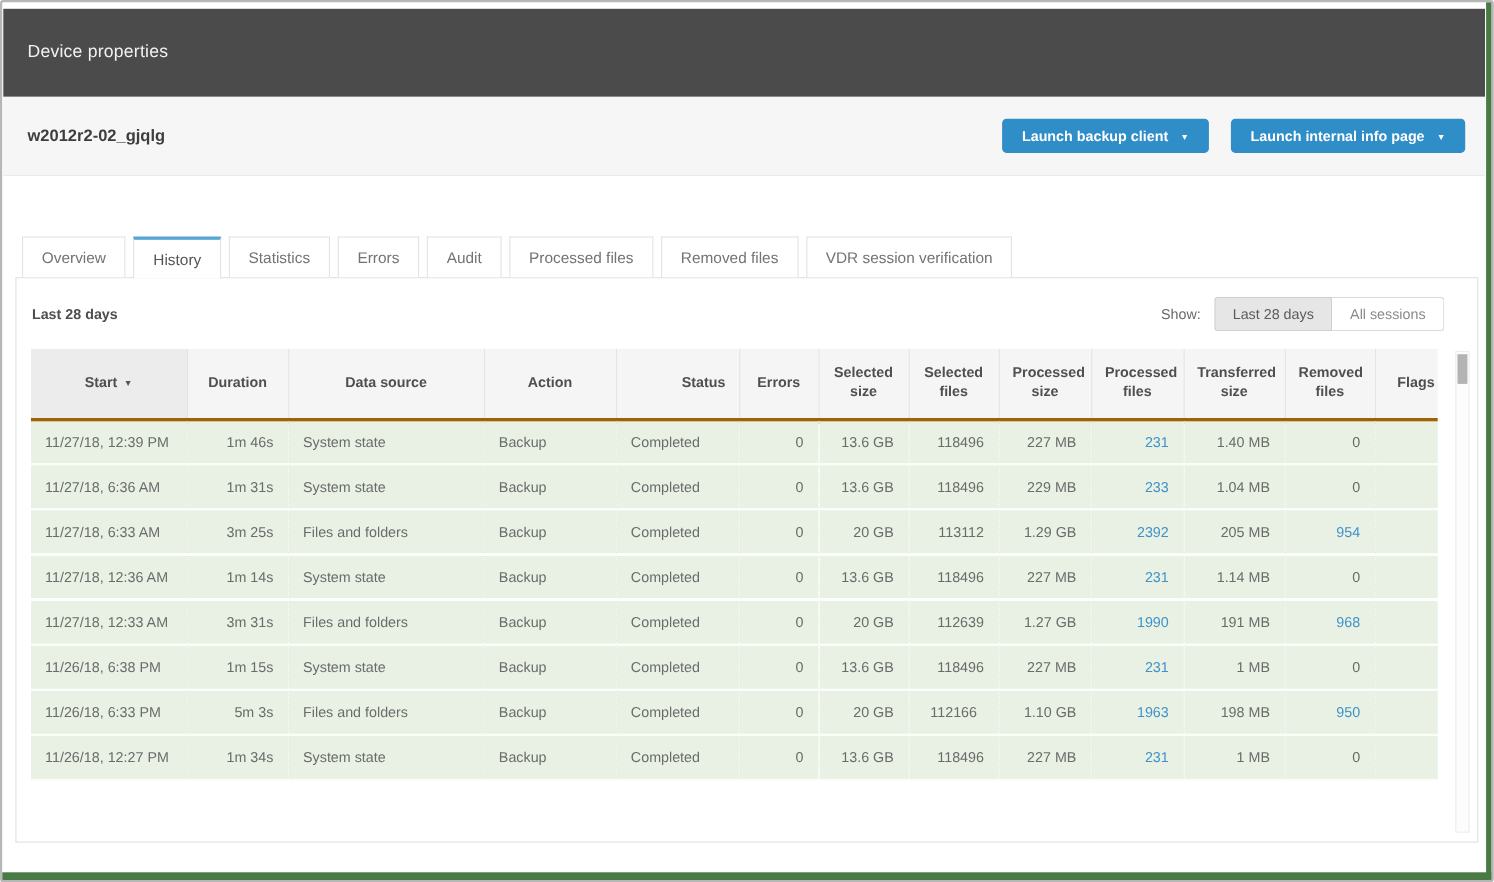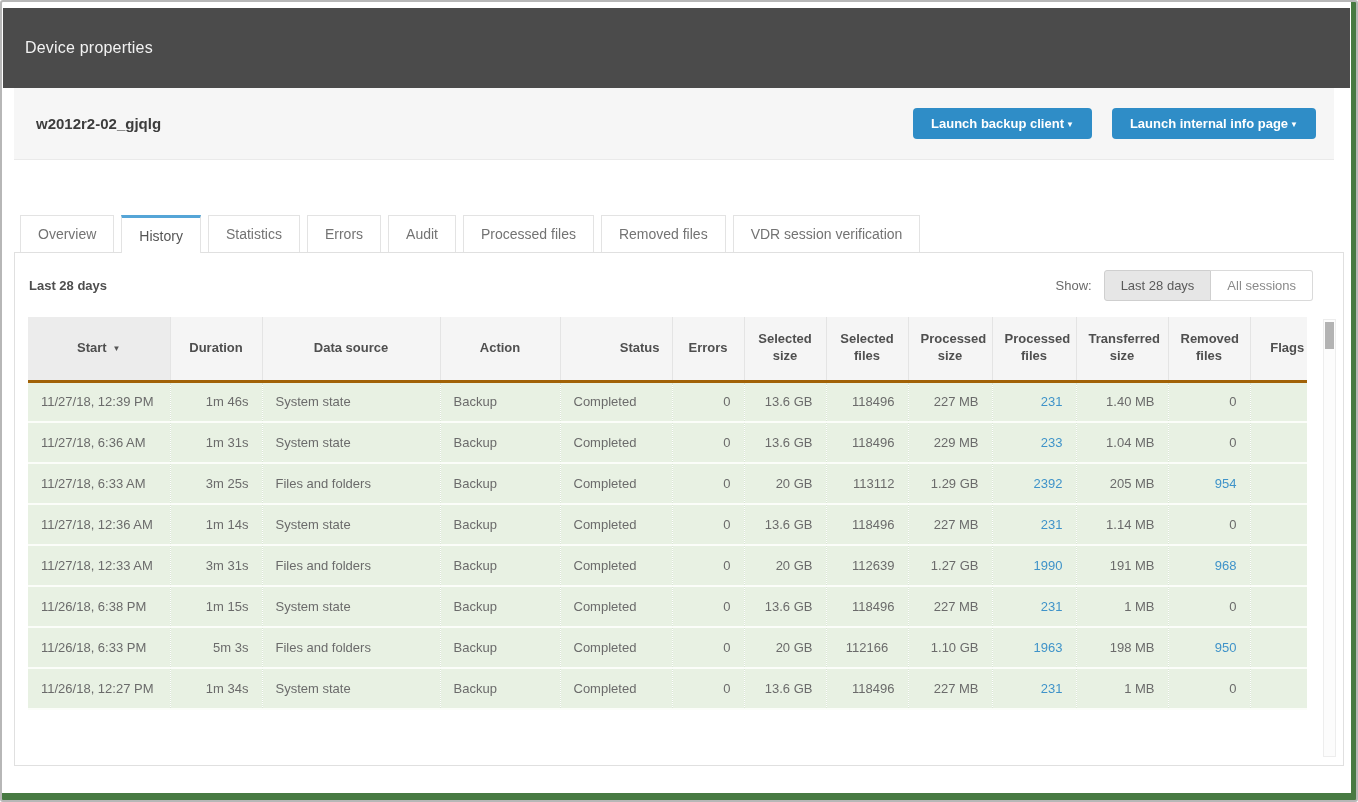--- a/index.html
+++ b/index.html
@@ -10,27 +10,27 @@
   .outer-frame{position:absolute;inset:0;border:2px solid #b7b7b7;border-radius:3px;pointer-events:none;z-index:60;}
   .edge-green-right{position:absolute;top:2px;bottom:2px;right:2px;width:5px;background:#487a43;z-index:55;}
   .edge-green-bottom{position:absolute;left:2px;right:2px;bottom:2px;height:7px;background:#487a43;z-index:55;}
 
   
   .titlebar{position:absolute;top:8px;left:3px;right:8px;height:80px;background:#4b4b4b;
     display:flex;align-items:center;padding-left:22px;box-sizing:border-box;}
   .titlebar .title{color:#f2f2f2;font-size:16px;letter-spacing:.2px;}
 
   
-  .subbar{position:absolute;top:88px;left:3px;right:24px;height:72px;background:#f6f6f6;
+  .subbar{position:absolute;top:88px;left:3px;right:8px;height:72px;background:#f6f6f6;
     border-bottom:1px solid #eaeaea;display:flex;align-items:center;justify-content:space-between;
-    padding:0 18px 0 22px;box-sizing:border-box;margin-left:11px;}
+    padding:0 18px 0 22px;box-sizing:border-box;}
   .device-name{font-size:15px;font-weight:700;color:#3d3d3d;}
   .subbar-actions{display:flex;gap:20px;}
   .btn-blue{background:#2f8dc7;color:#fff;border:none;border-radius:4px;height:31px;
-    padding:12px 18px;font-size:13px;font-weight:700;font-family:inherit;display:flex;align-items:center;gap:2px;cursor:pointer;}
+    padding:12px 18px;font-size:13px;font-weight:700;font-family:inherit;display:flex;align-items:center;gap:11px;cursor:pointer;}
   .btn-blue .caret{font-size:8px;line-height:1;position:relative;top:1px;}
 
   
   .tabs{position:absolute;top:215px;left:20px;height:38px;display:flex;gap:7px;z-index:3;}
   .tab{height:37px;background:#fff;border:1px solid #e3e3e3;border-bottom:none;
     display:flex;align-items:center;padding:0 17px;font-size:14px;color:#737373;cursor:pointer;box-sizing:border-box;}
   .tab.active{height:38px;border-top:3px solid #55a5d7;color:#555;padding-top:0;}
 
   
   .panel{position:absolute;top:252px;left:14px;right:14px;bottom:36px;background:#fff;

